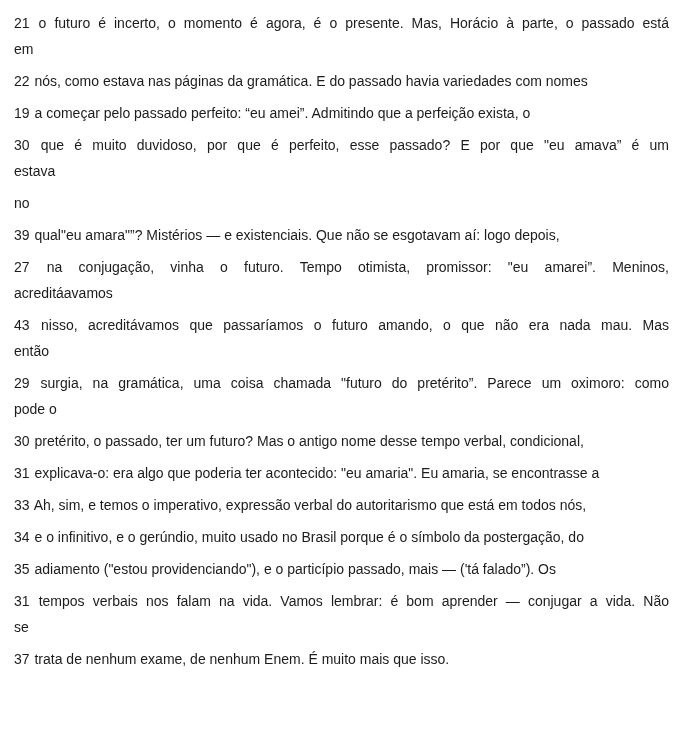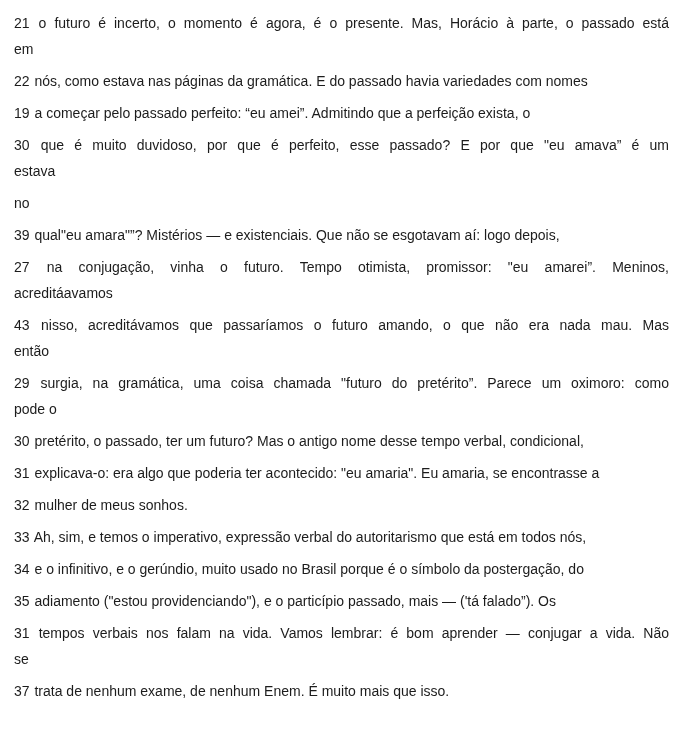--- a/index.html
+++ b/index.html
@@ -75,23 +75,20 @@
         <div class="line fill"><span class="num">29</span> surgia, na gramática, uma coisa chamada "futuro do pretérito”. Parece um oximoro: como</div>
         <div class="line">pode o</div>
       </div>
       <div class="para">
         <div class="line"><span class="num">30</span> pretérito, o passado, ter um futuro? Mas o antigo nome desse tempo verbal, condicional,</div>
       </div>
       <div class="para">
         <div class="line"><span class="num">31</span> explicava-o: era algo que poderia ter acontecido: "eu amaria". Eu amaria, se encontrasse a</div>
       </div>
       <div class="para">
-        <div class="line"><span class="num">32</span> mulher de meus sonhos.</div>
-      </div>
-      <div class="para">
         <div class="line"><span class="num">33</span> Ah, sim, e temos o imperativo, expressão verbal do autoritarismo que está em todos nós,</div>
       </div>
       <div class="para">
         <div class="line"><span class="num">34</span> e o infinitivo, e o gerúndio, muito usado no Brasil porque é o símbolo da postergação, do</div>
       </div>
       <div class="para">
         <div class="line"><span class="num">35</span> adiamento ("estou providenciando"), e o particípio passado, mais — ('tá falado”). Os</div>
       </div>
       <div class="para">
         <div class="line fill"><span class="num">31</span> tempos verbais nos falam na vida. Vamos lembrar: é bom aprender — conjugar a vida. Não</div>

